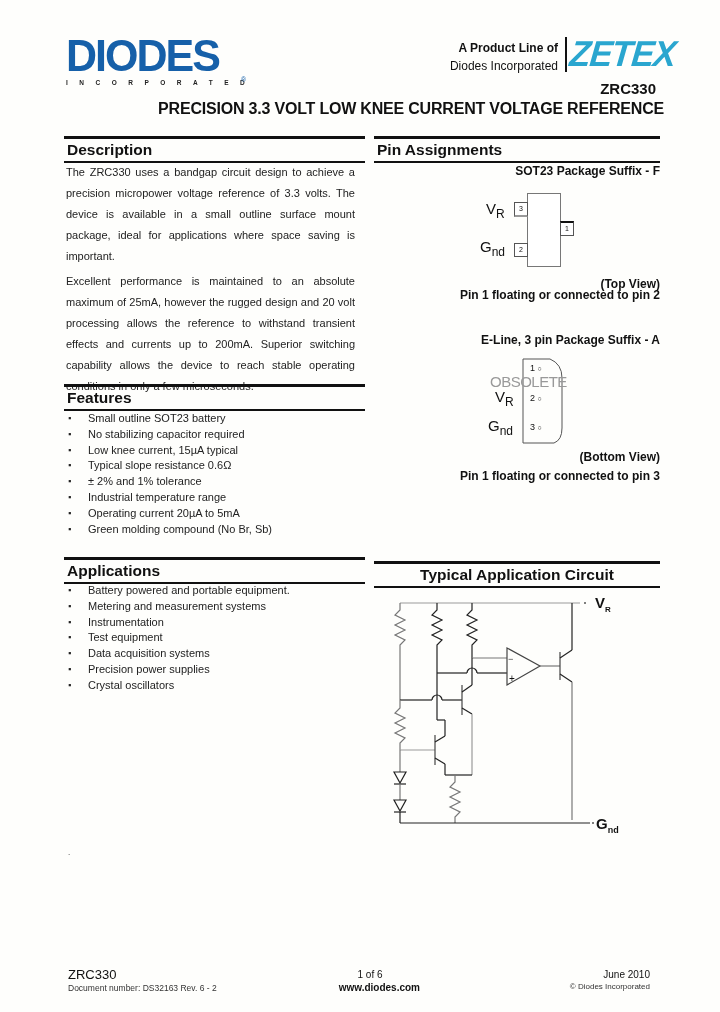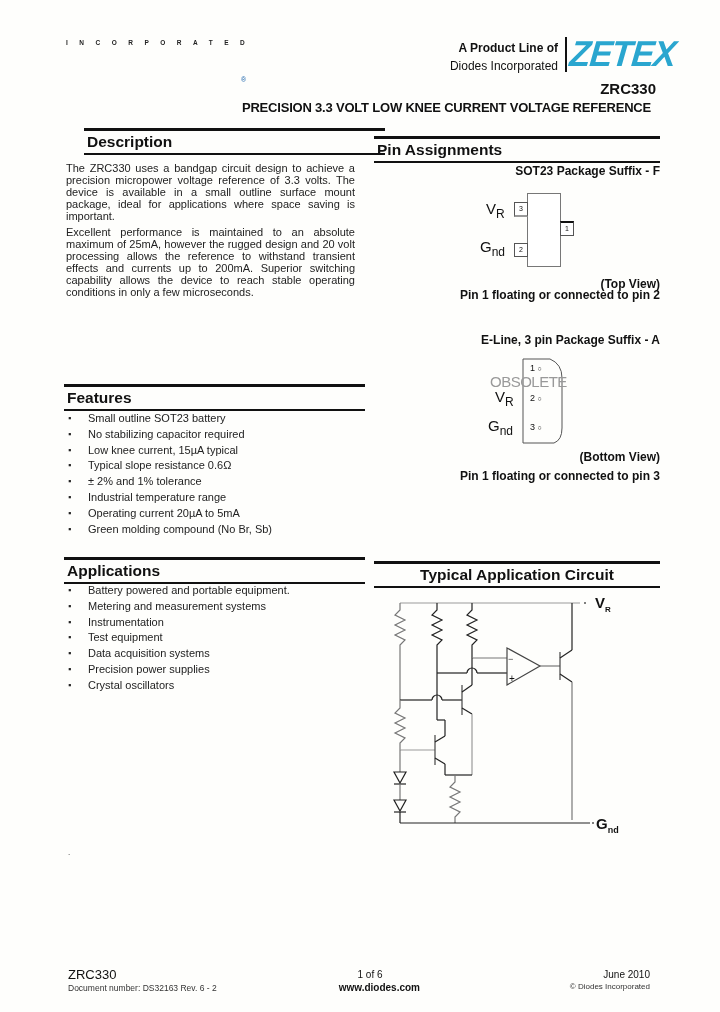--- a/index.html
+++ b/index.html
@@ -16,61 +16,62 @@
      margin-top: 3px; white-space: nowrap; }
   .logo-diodes .reg { position: absolute; left: 175px; top: 40px; font-size: 7px; color: #1660a9; }
 
   .prodline { right: 162px; top: 39px; text-align: right; font-size: 12px; line-height: 18px; }
   .prodline .l1 { font-weight: bold; }
   .zetex-bar { left: 565px; top: 37px; width: 2px; height: 35px; background: #111; }
   .zetex { left: 572px; top: 33px; font-size: 36px; font-weight: bold; font-style: italic;
      color: #2aa6cf; letter-spacing: -1px; transform: scaleX(0.95) skewX(-6deg); transform-origin: left top; }
 
   .part { right: 64px; top: 80px; font-size: 15px; font-weight: bold; }
-  .subtitle { right: 69px; top: 100px; font-size: 13px; font-weight: bold; letter-spacing: -0.2px; }
+  .subtitle { right: 56px; top: 100px; font-size: 16px; font-weight: bold; letter-spacing: -0.2px; }
 
   
   .sect { position: absolute; border-top: 3px solid #111; border-bottom: 2px solid #111;
           font-weight: bold; font-size: 15.5px; padding: 2px 3px 2px 3px; line-height: 18px; }
 
-  .para { position: absolute; font-size: 11px; line-height: 12px; text-align: justify; color: #222; }
+  .para { position: absolute; font-size: 11px; line-height: 21px; text-align: justify; color: #222; }
   .para p { margin: 0 0 3.5px 0; }
 
   ul.bul { position: absolute; list-style: none; margin: 0; padding: 0; font-size: 11px; color: #222; }
   ul.bul li { height: 15.8px; line-height: 15.8px; position: relative; padding-left: 22px; white-space: nowrap; }
   ul.bul li .dot { position: absolute; left: 2px; top: 0; font-size: 9px; }
 
   .ctext { position: absolute; font-weight: bold; font-size: 12px; text-align: right; white-space: nowrap; }
 
   .footer-l1 { left: 68px; top: 967px; font-size: 13px; }
   .footer-l2 { left: 68px; top: 983px; font-size: 8.5px; color: #333; }
   .footer-c1 { left: 340px; top: 969px; width: 60px; text-align: center; font-size: 10px; }
   .footer-c2 { left: 320px; top: 982px; width: 100px; text-align: right; font-size: 10px; font-weight: bold; }
   .footer-r1 { right: 70px; top: 969px; font-size: 10px; text-align: right; }
   .footer-r2 { right: 70px; top: 982px; font-size: 8px; text-align: right; color: #333; }
 </style>
 </head>
 <body>
 
 <div class="abs logo-diodes">
+  <div class="word">DIODES</div>
   <div class="sub">INCORPORATED</div>
   <span class="reg">®</span>
 </div>
 
 <div class="abs prodline">
   <div class="l1">A Product Line of</div>
   <div>Diodes Incorporated</div>
 </div>
 <div class="abs zetex-bar"></div>
 <div class="abs zetex">ZETEX</div>
 
 <div class="abs part">ZRC330</div>
 <div class="abs subtitle">PRECISION 3.3 VOLT LOW KNEE CURRENT VOLTAGE REFERENCE</div>
 
-<div class="sect" style="left:64px; top:128px; width:295px;margin-left:20px;">Description</div>
+<div class="sect" style="left:64px; top:136px; width:295px;">Description</div>
 <div class="para" style="left:66px; top:162px; width:289px;">
   <p>The ZRC330 uses a bandgap circuit design to achieve a precision micropower voltage reference of 3.3 volts. The device is available in a small outline surface mount package, ideal for applications where space saving is important.</p>
   <p>Excellent performance is maintained to an absolute maximum of 25mA, however the rugged design and 20 volt processing allows the reference to withstand transient effects and currents up to 200mA. Superior switching capability allows the device to reach stable operating conditions in only a few microseconds.</p>
 </div>
 
 <div class="sect" style="left:64px; top:384px; width:295px;">Features</div>
 <ul class="bul" style="left:66px; top:411px;">
   <li><span class="dot">▪</span><span>Small outline SOT23 battery</span></li>
   <li><span class="dot">▪</span><span>No stabilizing capacitor required</span></li>
   <li><span class="dot">▪</span><span>Low knee current, 15µA typical</span></li>

